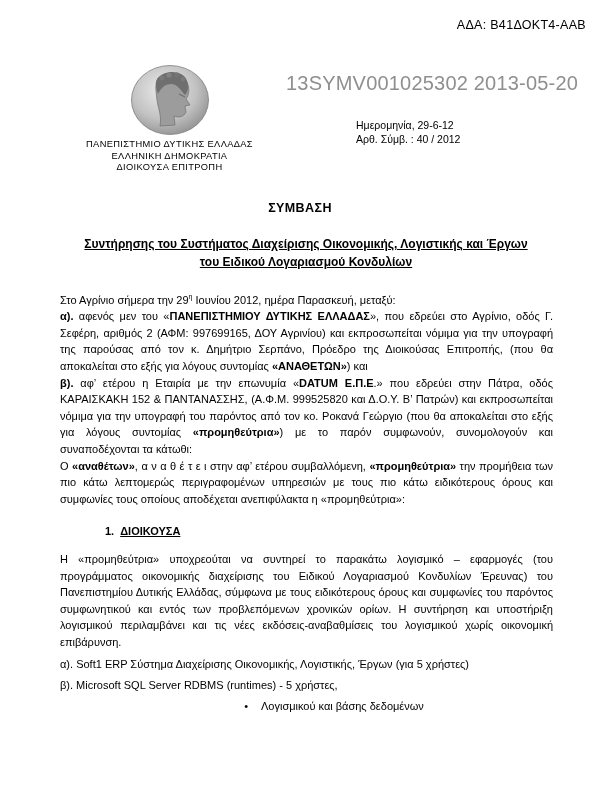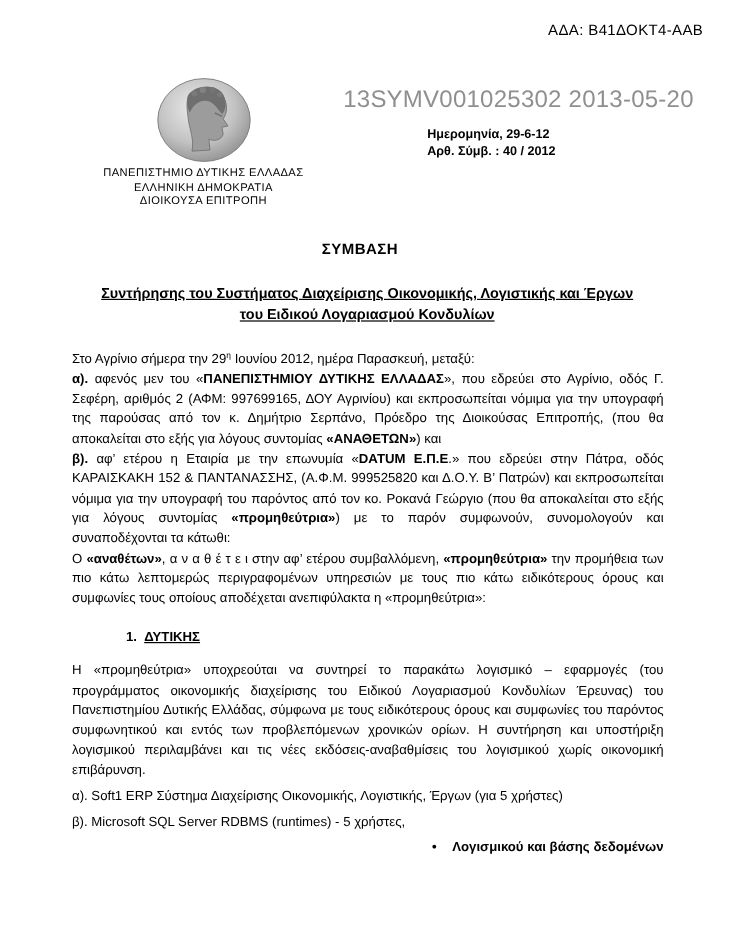--- a/index.html
+++ b/index.html
@@ -38,23 +38,23 @@
     left: 286px;
     top: 72px;
     font-size: 20px;
     color: #8f8f8f;
     white-space: nowrap;
     letter-spacing: 0.2px;
   }
   .meta {
     position: absolute;
     left: 356px;
-    top: 106px;
+    top: 119px;
     font-size: 10.5px;
-    font-weight: bold;
+    font-weight: normal;
     line-height: 13.5px;
     white-space: nowrap;
   }
   .title {
     position: absolute;
     top: 201px;
     left: 0;
     width: 100%;
     text-align: center;
     font-weight: bold;
@@ -85,21 +85,21 @@
   .b { font-weight: bold; }
   .sup { vertical-align: super; font-size: 7px; }
   .heading1 {
     margin: 16px 0 11px 45px;
     font-weight: bold;
     text-align: left;
   }
   .heading1 .num { margin-right: 6px; }
   .heading1 .u { text-decoration: underline; }
   .list-line { margin: 5px 0 0 0; text-align: left; }
-  .bullet-line { margin: 4px 0 0 0; padding-left: 55px; text-align: right; font-weight: bold; }
+  .bullet-line { margin: 4px 0 0 0; padding-left: 55px; text-align: center; }
   .dot { margin-right: 13px; }
 </style>
 </head>
 <body>
 
 <div class="page">
 
   <div class="ada">ΑΔΑ: Β41ΔΟΚΤ4-ΑΑΒ</div>
 
   <div class="org">
@@ -144,21 +144,21 @@
   <div class="body">
 
     <p class="para"><span>Στο Αγρίνιο σήμερα την 29</span><span class="sup">η</span><span> Ιουνίου 2012, ημέρα Παρασκευή, μεταξύ:</span></p>
 
     <p class="para"><span class="b">α).</span><span> αφενός μεν του «</span><span class="b">ΠΑΝΕΠΙΣΤΗΜΙΟΥ ΔΥΤΙΚΗΣ ΕΛΛΑΔΑΣ</span><span>», που εδρεύει στο Αγρίνιο, οδός Γ. Σεφέρη, αριθμός 2 (ΑΦΜ: 997699165, ΔΟΥ Αγρινίου) και εκπροσωπείται νόμιμα για την υπογραφή της παρούσας από τον κ. Δημήτριο Σερπάνο, Πρόεδρο της Διοικούσας Επιτροπής, (που θα αποκαλείται στο εξής για λόγους συντομίας </span><span class="b">«ΑΝΑΘΕΤΩΝ»</span><span>) και</span></p>
 
     <p class="para"><span class="b">β).</span><span> αφ’ ετέρου η Εταιρία με την επωνυμία «</span><span class="b">DATUM Ε.Π.Ε</span><span>.» που εδρεύει στην Πάτρα, οδός ΚΑΡΑΙΣΚΑΚΗ 152 &amp; ΠΑΝΤΑΝΑΣΣΗΣ, (Α.Φ.Μ. 999525820 και Δ.Ο.Υ. Β’ Πατρών) και εκπροσωπείται νόμιμα για την υπογραφή του παρόντος από τον κο. Ροκανά Γεώργιο (που θα αποκαλείται στο εξής για λόγους συντομίας </span><span class="b">«προμηθεύτρια»</span><span>) με το παρόν συμφωνούν, συνομολογούν και συναποδέχονται τα κάτωθι:</span></p>
 
     <p class="para"><span> Ο </span><span class="b">«αναθέτων»</span><span>, </span><span>α ν α θ έ τ ε ι</span><span> στην αφ’ ετέρου συμβαλλόμενη, </span><span class="b">«προμηθεύτρια»</span><span> την προμήθεια των πιο κάτω λεπτομερώς περιγραφομένων υπηρεσιών με τους πιο κάτω ειδικότερους όρους και συμφωνίες τους οποίους αποδέχεται ανεπιφύλακτα η «προμηθεύτρια»:</span></p>
 
-    <p class="para heading1"><span class="num">1.</span><span class="u">ΔΥΤΙΚΗΣ</span></p>
+    <p class="para heading1"><span class="num">1.</span><span class="u">ΔΙΟΙΚΟΥΣΑ</span></p>
 
     <p class="para">Η «προμηθεύτρια» υποχρεούται να συντηρεί το παρακάτω λογισμικό – εφαρμογές (του προγράμματος οικονομικής διαχείρισης του Ειδικού Λογαριασμού Κονδυλίων Έρευνας) του Πανεπιστημίου Δυτικής Ελλάδας, σύμφωνα με τους ειδικότερους όρους και συμφωνίες του παρόντος συμφωνητικού και εντός των προβλεπόμενων χρονικών ορίων. Η συντήρηση και υποστήριξη λογισμικού περιλαμβάνει και τις νέες εκδόσεις-αναβαθμίσεις του λογισμικού χωρίς οικονομική επιβάρυνση.</p>
 
     <p class="para list-line">α). Soft1 ERP Σύστημα Διαχείρισης Οικονομικής, Λογιστικής, Έργων  (για 5 χρήστες)</p>
     <p class="para list-line">β). Microsoft SQL Server RDBMS (runtimes)  - 5 χρήστες,</p>
 
     <p class="para bullet-line"><span class="dot">•</span><span>Λογισμικού και βάσης δεδομένων</span></p>
 
   </div>
 

